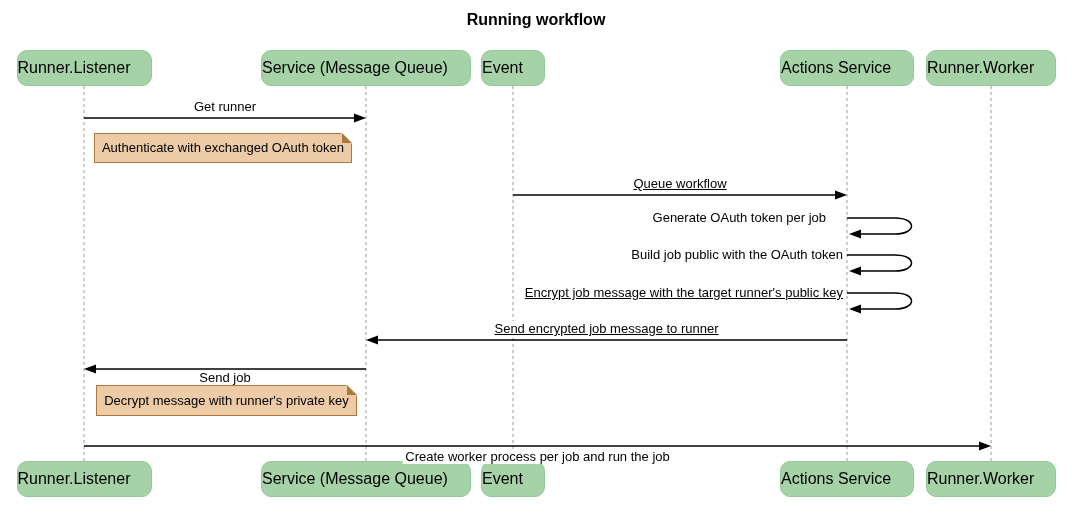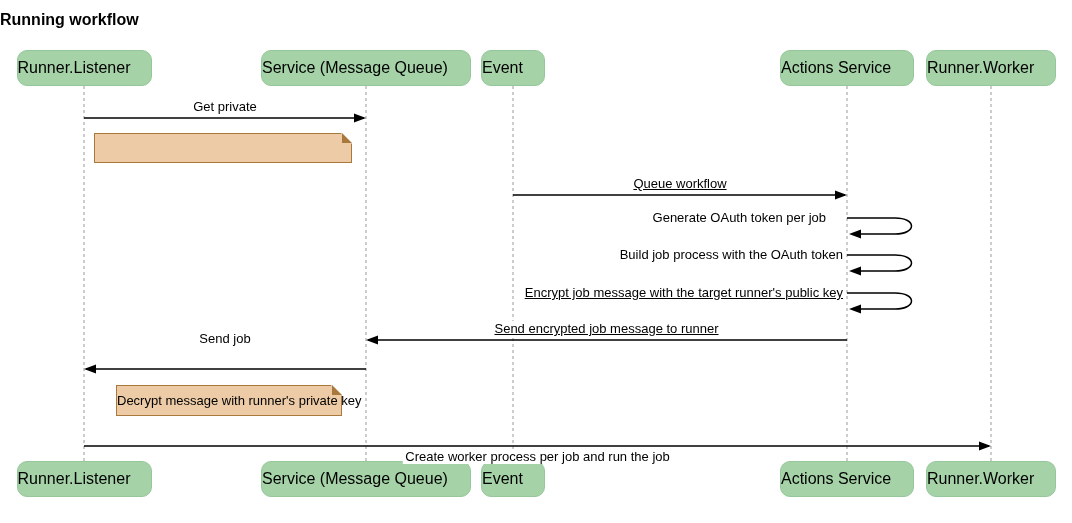--- a/index.html
+++ b/index.html
@@ -7,21 +7,21 @@
     position:relative;
     width:1072px; height:523px;
     background:var(--bg, #ffffff);
     font-family:"Liberation Sans", sans-serif;
     color:#000;
     overflow:hidden;
   }
   #wires { position:absolute; left:0; top:0; width:1072px; height:523px; }
   .title {
     position:absolute; left:0; top:11px; width:100%;
-    text-align:left; font-size:16px; font-weight:bold; color:#000;
+    text-align:center; font-size:16px; font-weight:bold; color:#000;
   }
   .participant {
     position:absolute; height:36px;
     background:var(--participant-fill,#a5d3a7);
     border:1px solid var(--participant-border,#96c79a);
     border-radius:10px;
     box-sizing:border-box;
     text-align:left; font-size:16px; line-height:33px;
     white-space:nowrap;
   }
@@ -85,24 +85,24 @@
       <div class="participant" style="left: 16.5px; top: 50px; width: 135px;">Runner.Listener</div>
       <div class="participant" style="left: 16.5px; top: 461px; width: 135px;">Runner.Listener</div>
       <div class="participant" style="left: 261px; top: 50px; width: 210px;">Service (Message Queue)</div>
       <div class="participant" style="left: 261px; top: 461px; width: 210px;">Service (Message Queue)</div>
       <div class="participant" style="left: 481px; top: 50px; width: 64px;">Event</div>
       <div class="participant" style="left: 481px; top: 461px; width: 64px;">Event</div>
       <div class="participant" style="left: 780px; top: 50px; width: 134px;">Actions Service</div>
       <div class="participant" style="left: 780px; top: 461px; width: 134px;">Actions Service</div>
       <div class="participant" style="left: 926px; top: 50px; width: 130px;">Runner.Worker</div>
       <div class="participant" style="left: 926px; top: 461px; width: 130px;">Runner.Worker</div>
-      <div class="msg-label" style="left: 225px; top: 99px;">Get private</div>
-      <div class="note" style="left: 94px; top: 133px; width: 258px; height: 30px; line-height: 28px;"><div class="fold-white"></div><div class="fold-flap"></div></div>
+      <div class="msg-label" style="left: 225px; top: 99px;">Get runner</div>
+      <div class="note" style="left: 94px; top: 133px; width: 258px; height: 30px; line-height: 28px;"><div class="fold-white"></div><div class="fold-flap"></div><span class="note-text">Authenticate with exchanged OAuth token</span></div>
       <div class="msg-label" style="left: 680px; top: 176px; text-decoration: underline;">Queue workflow</div>
       <div class="self-label" style="right: 246px; top: 210px;">Generate OAuth token per job</div>
-      <div class="self-label" style="right: 229px; top: 247px;">Build job process with the OAuth token</div>
+      <div class="self-label" style="right: 229px; top: 247px;">Build job public with the OAuth token</div>
       <div class="self-label" style="right: 229px; top: 285px; text-decoration: underline;">Encrypt job message with the target runner's public key</div>
       <div class="msg-label" style="left: 606.5px; top: 321px; text-decoration: underline;">Send encrypted job message to runner</div>
-      <div class="msg-label" style="left: 225px; top: 331px;">Send job</div>
-      <div class="note" style="left: 96px; top: 385px; width: 226px; height: 31px; line-height: 29px; margin-left: 20px;"><div class="fold-white"></div><div class="fold-flap"></div><span class="note-text">Decrypt message with runner's private key</span></div>
+      <div class="msg-label" style="left: 225px; top: 370px;">Send job</div>
+      <div class="note" style="left: 96px; top: 385px; width: 261px; height: 31px; line-height: 29px;"><div class="fold-white"></div><div class="fold-flap"></div><span class="note-text">Decrypt message with runner's private key</span></div>
       <div class="msg-label" style="left: 537.5px; top: 449px;">Create worker process per job and run the job</div>
     </div>
 </div>
 
 </body></html>

